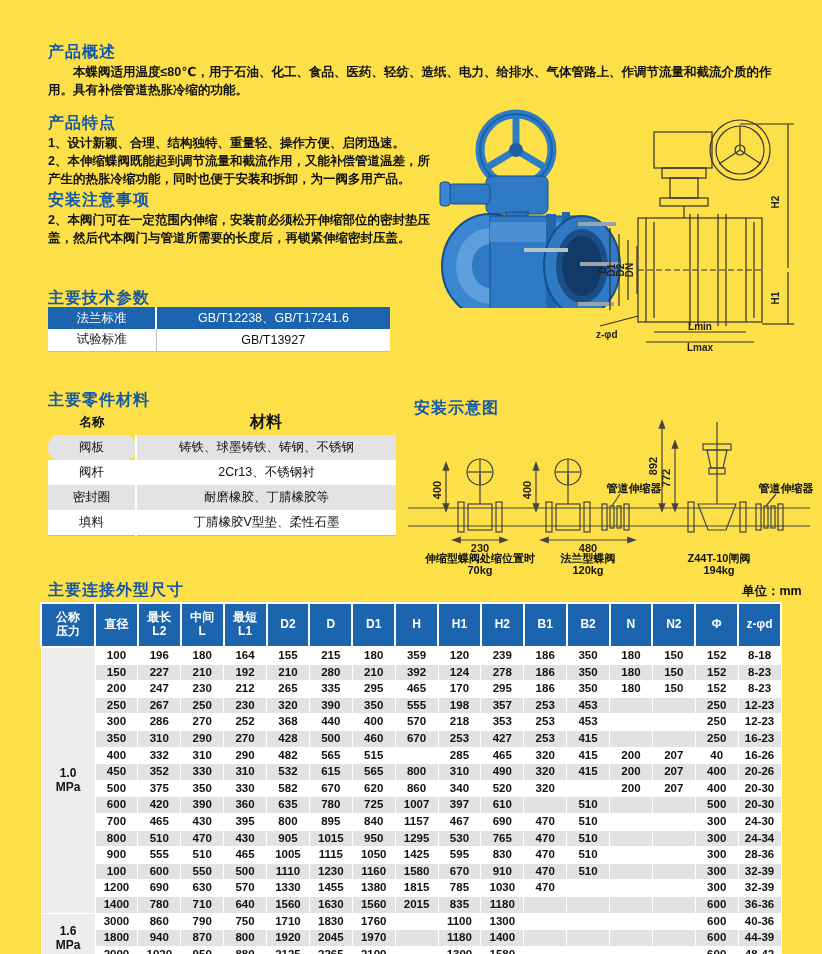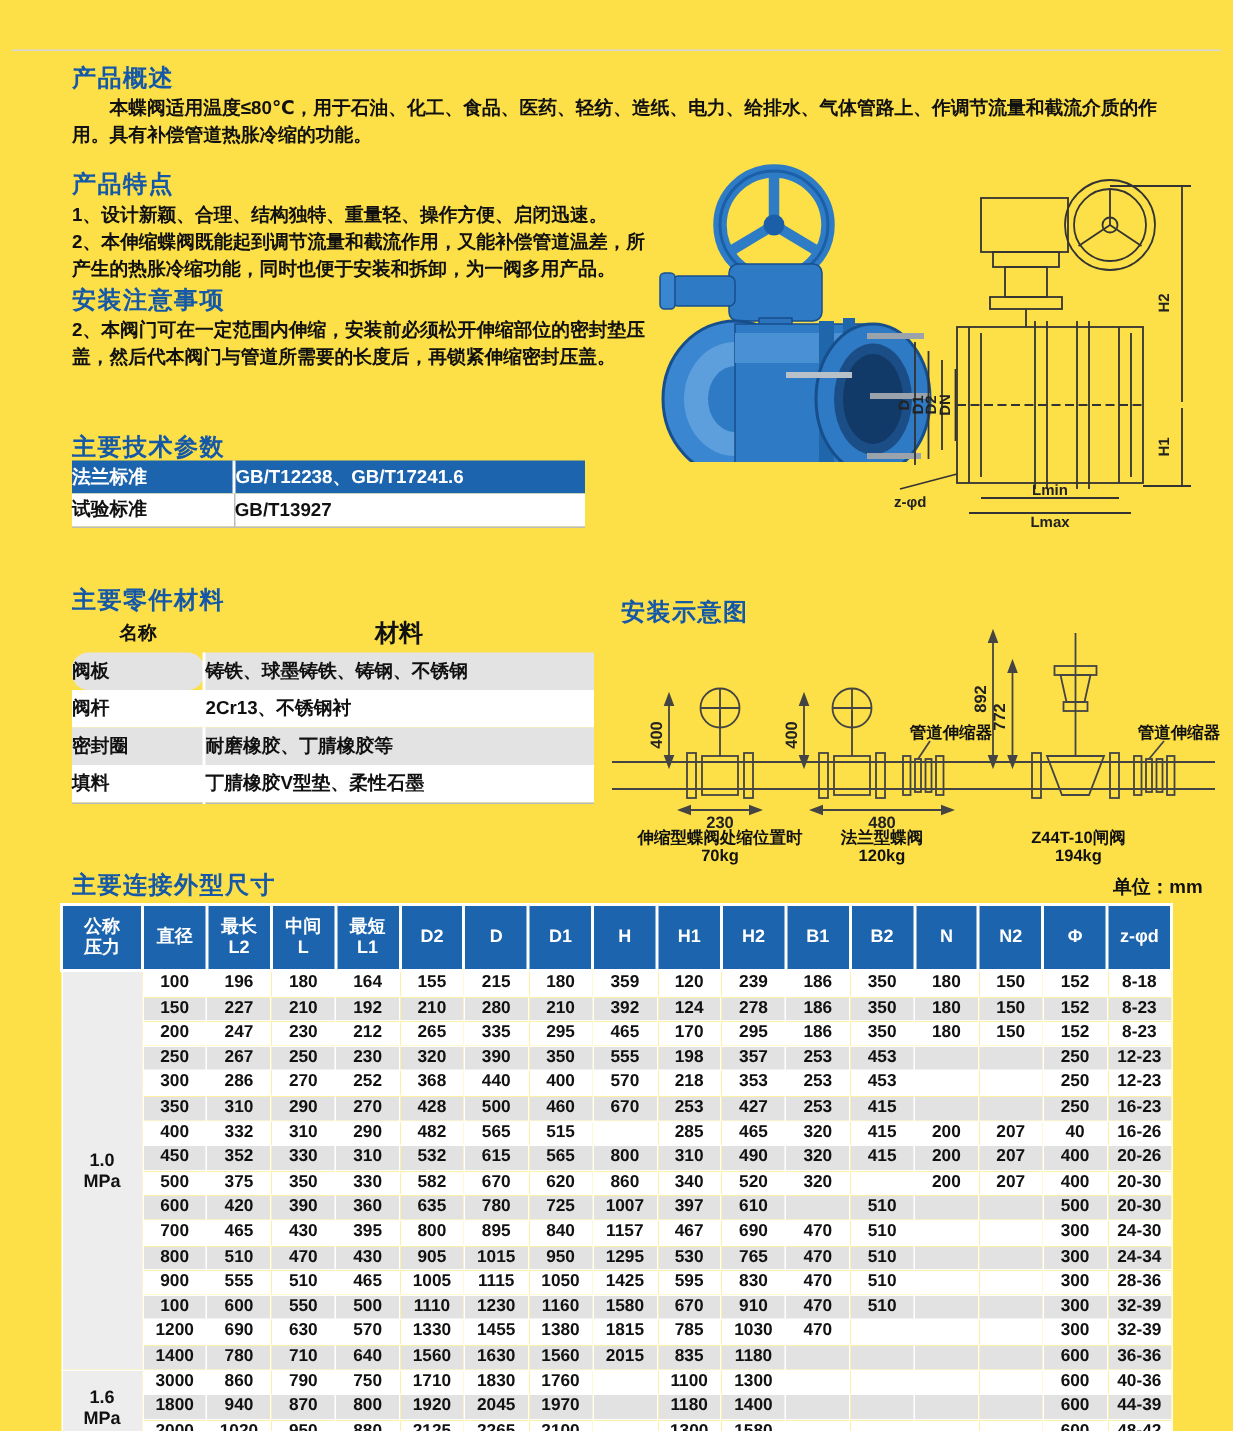--- a/index.html
+++ b/index.html
@@ -8,21 +8,21 @@
   #page { position:relative; width:822px; height:954px; background:#fde047; overflow:hidden;padding-left:48px; }
   .topline { position:absolute; left:8px; right:8px; top:33px; border-top:1px solid #d8d8d8; }
 
   .h-section { position:absolute; font-size:16px; font-weight:800; color:#1558a8; letter-spacing:1px; }
   .para { position:absolute; font-size:12.5px; font-weight:700; line-height:1.45; color:#111; }
   .indent { text-indent:2em; }
   .list-item { margin:0; }
 
   
   .mini-table { position:absolute; border-collapse:collapse; table-layout:fixed; }
-  .mini-table td { font-size:12.5px; font-weight:700; vertical-align:middle; }
+  .mini-table td { font-size:12.5px; font-weight:400; text-align:center; vertical-align:middle; }
   .blue-row td { background:#1c64ad; color:#fff; border-right:2px solid #fff; }
   .blue-row td:last-child { border-right:none; }
   .mini-table .plain td { background:#fff; color:#111; border-right:1px solid #bbb; border-bottom:1px solid #bbb; }
   .mini-table .plain td:last-child { border-right:none; }
   .mini-table .gray td { background:#e3e3e3; color:#111; border-right:2px solid #fff; }
   .mini-table .white td { background:#fff; color:#111; border-right:2px solid #fff; }
   .mini-table .gray td:last-child, .mini-table .white td:last-child { border-right:none; }
 
   
   #dim-table { position:absolute; left:40px; top:602px; width:742px; border-collapse:collapse; table-layout:fixed; }

